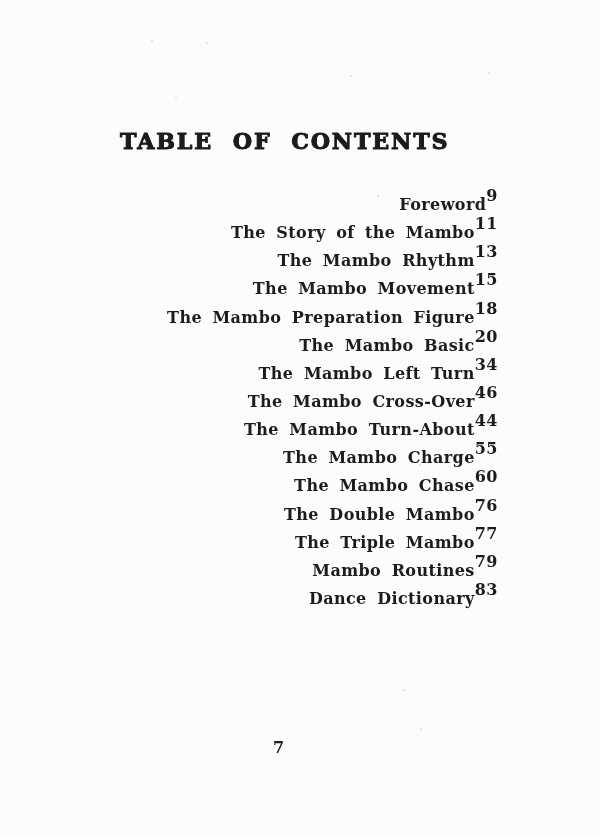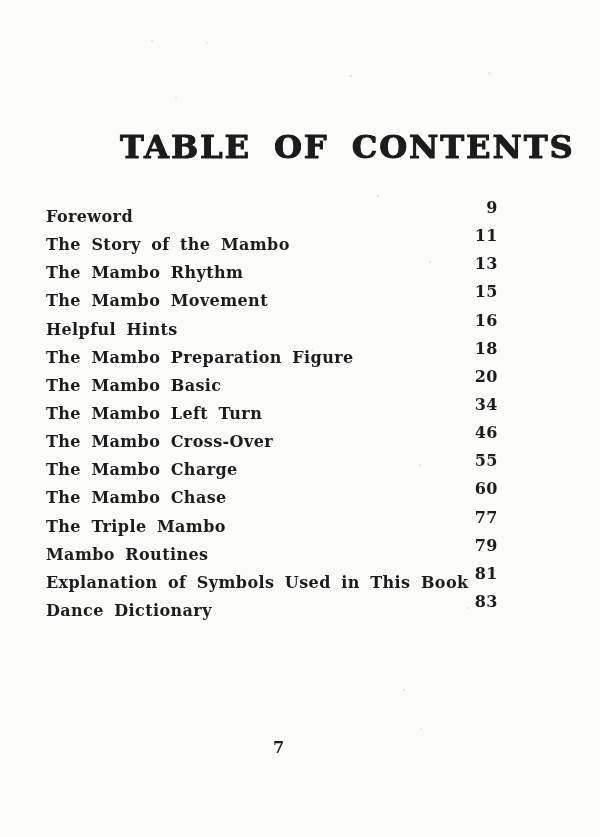--- a/index.html
+++ b/index.html
@@ -28,33 +28,34 @@
       radial-gradient(circle 1.5px at 421px 729px, rgba(0,0,0,.07) 0 1px, transparent 1.6px);
     overflow: hidden;
     font-family: "DejaVu Serif", serif;
     color: var(--ink, #1c1c1c);
   }
   .title {
     position: absolute;
     left: 120px;
     top: 128px;
     margin: 0;
-    font-size: 32px;
+    font-size: 22px;
     font-weight: bold;
     letter-spacing: 2px;
     word-spacing: 10px;
     white-space: nowrap;
     -webkit-text-stroke: 0.9px currentColor;
     text-shadow: 0.5px 0 0 currentColor;
   }
   .toc {
     position: absolute;
     left: 46px;
     right: 102px;
-    top: 203px;
+    top: 191px;
+    text-align: right;
   }
   .row {
     display: flex;
     height: 28.15px;
     line-height: 28.15px;
   }
   .label {
     flex: 1 1 auto;
     font-size: 16px;
     font-weight: bold;
@@ -97,58 +98,58 @@
     </div>
     <div class="row">
       <span class="label">The Mambo Rhythm</span>
       <span class="num">13</span>
     </div>
     <div class="row">
       <span class="label">The Mambo Movement</span>
       <span class="num">15</span>
     </div>
     <div class="row">
-      <span class="label">Helpful Hints</span>
-      <span class="num">16</span>
-    </div>
-    <div class="row">
       <span class="label">The Mambo Preparation Figure</span>
       <span class="num">18</span>
     </div>
     <div class="row">
       <span class="label">The Mambo Basic</span>
       <span class="num">20</span>
     </div>
     <div class="row">
       <span class="label">The Mambo Left Turn</span>
       <span class="num">34</span>
     </div>
     <div class="row">
       <span class="label">The Mambo Cross-Over</span>
       <span class="num">46</span>
     </div>
     <div class="row">
+      <span class="label">The Mambo Turn-About</span>
+      <span class="num">44</span>
+    </div>
+    <div class="row">
       <span class="label">The Mambo Charge</span>
       <span class="num">55</span>
     </div>
     <div class="row">
       <span class="label">The Mambo Chase</span>
       <span class="num">60</span>
     </div>
     <div class="row">
+      <span class="label">The Double Mambo</span>
+      <span class="num">76</span>
+    </div>
+    <div class="row">
       <span class="label">The Triple Mambo</span>
       <span class="num">77</span>
     </div>
     <div class="row">
       <span class="label">Mambo Routines</span>
       <span class="num">79</span>
-    </div>
-    <div class="row">
-      <span class="label">Explanation of Symbols Used in This Book</span>
-      <span class="num">81</span>
     </div>
     <div class="row">
       <span class="label">Dance Dictionary</span>
       <span class="num">83</span>
     </div>
   </div>
 
   <div class="folio">7</div>
 
 </div>

